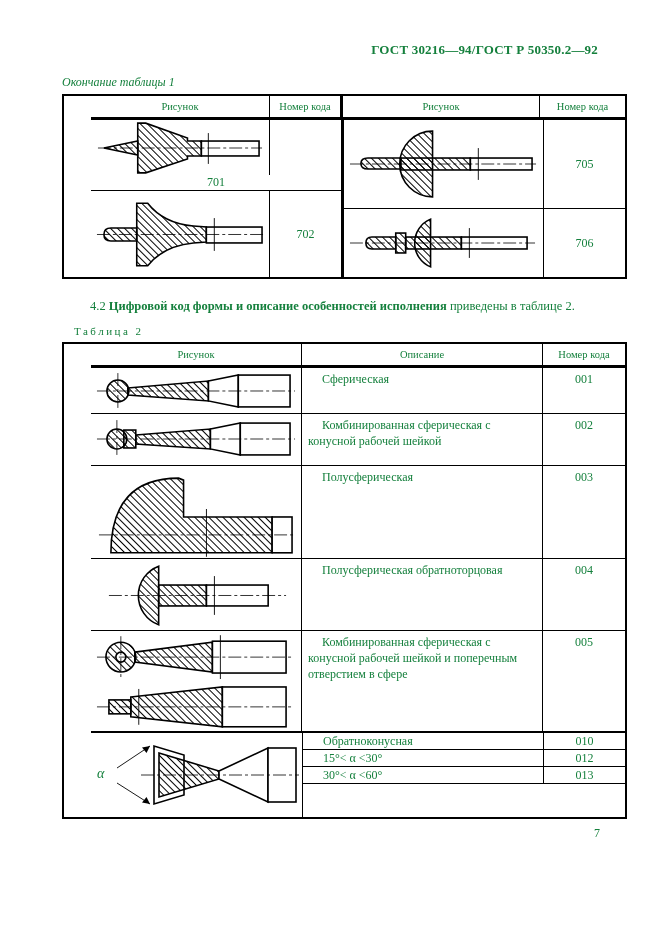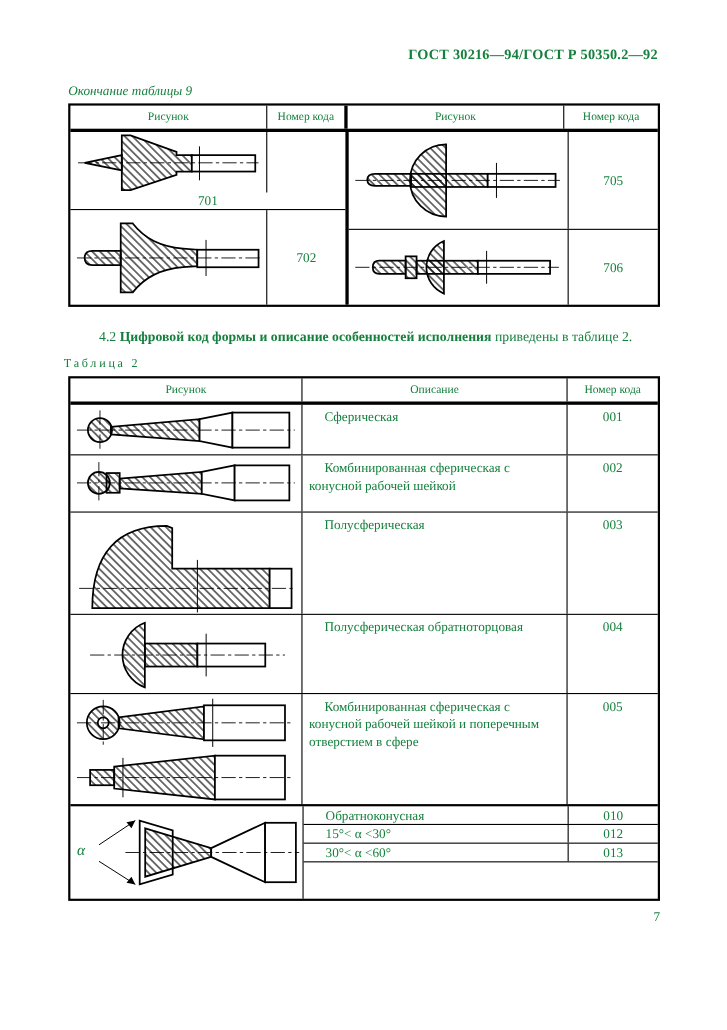--- a/index.html
+++ b/index.html
@@ -9,21 +9,21 @@
     margin:0 auto;
   }
   .doc-header {
     position:absolute; top:42px; left:0; width:598px; text-align:right;
     font-weight:bold; font-size:13px; letter-spacing:.2px;
   }
   .t1-caption {
     position:absolute; top:75px; left:62px; font-style:italic; font-size:12px;
   }
   
-  .tbl { position:absolute; left:62px; border:2px solid #000; background:#fff; }
+  .tbl { position:absolute; left:62px; border:2px solid #000; background:#fff;padding-left:27px; }
   .table1 { top:94px;  width:534px; }
   .table2 { top:342px; width:534px; }
   .hdr-row { display:flex; border-bottom:3px solid #000; }
   .hdr-cell {
     display:flex; align-items:center; justify-content:center;
     font-size:10.5px; height:21px; box-sizing:border-box;
   }
   .br { border-right:1px solid #000; }
   .bl3 { border-left:3px solid #000; }
   .bb { border-bottom:1px solid #000; }
@@ -65,21 +65,21 @@
     display:flex; align-items:center; padding-left:20px; font-size:12px;
   }
   .sub-code { flex:1; display:flex; align-items:center; justify-content:center; font-size:12px; }
 
   .para {
     position:absolute; top:299px; left:62px; width:538px;
     font-size:12.5px; text-indent:28px;
   }
   .para b { font-weight:bold; }
   .t2-caption {
-    position:absolute; top:325px; left:58px; font-size:11px; letter-spacing:2.5px;
+    position:absolute; top:325px; left:74px; font-size:11px; letter-spacing:2.5px;
   }
   .page-num {
     position:absolute; top:826px; left:540px; width:60px; text-align:right; font-size:12px;
   }
   .alpha-label {
     position:absolute; left:6px; top:33px; font-style:italic; font-size:14px;
     font-family:"Liberation Serif", serif;
   }
   
   svg { display:block; }
@@ -88,21 +88,21 @@
   .cl { stroke:#000; stroke-width:.8; stroke-dasharray:13 3 3 3; fill:none; }
   .tn { stroke:#000; stroke-width:.9; fill:none; }
 </style>
 </head>
 <body>
 
 <div class="page">
 
   <div class="doc-header">ГОСТ 30216—94/ГОСТ Р 50350.2—92</div>
 
-  <div class="t1-caption">Окончание таблицы 9</div>
+  <div class="t1-caption">Окончание таблицы 1</div>
 
   <div class="tbl table1">
     <div class="hdr-row">
       <div class="hdr-cell br t1-w-fig-l">Рисунок</div>
       <div class="hdr-cell t1-w-code-l">Номер кода</div>
       <div class="hdr-cell br bl3 t1-w-fig-r">Рисунок</div>
       <div class="hdr-cell t1-w-code-r">Номер кода</div>
     </div>
     <div class="t1-body">
       <div class="t1-left">

